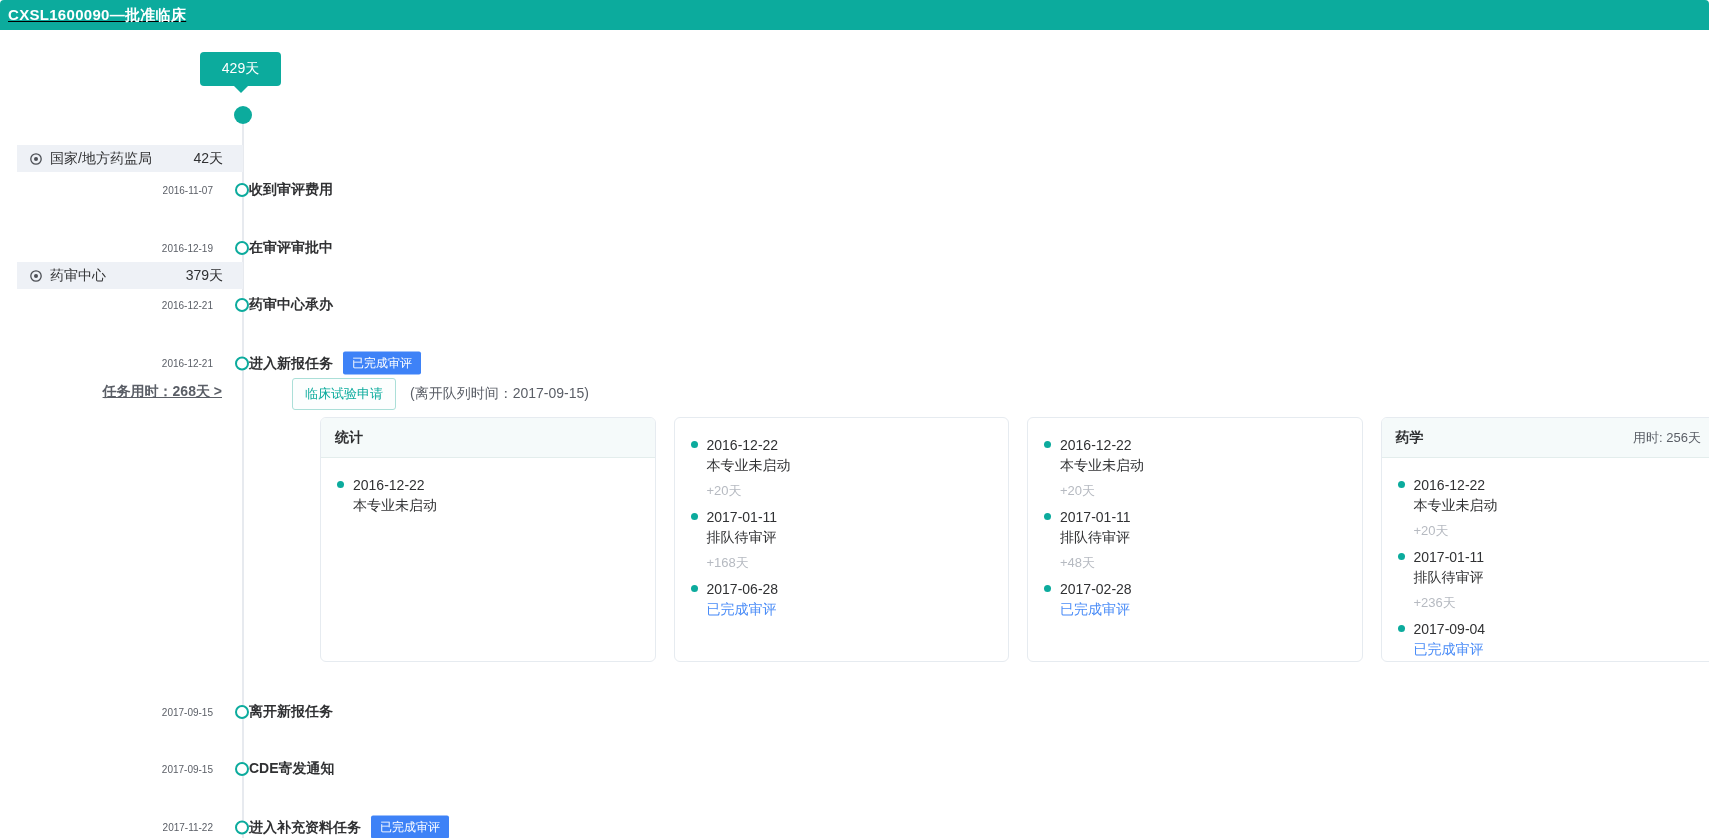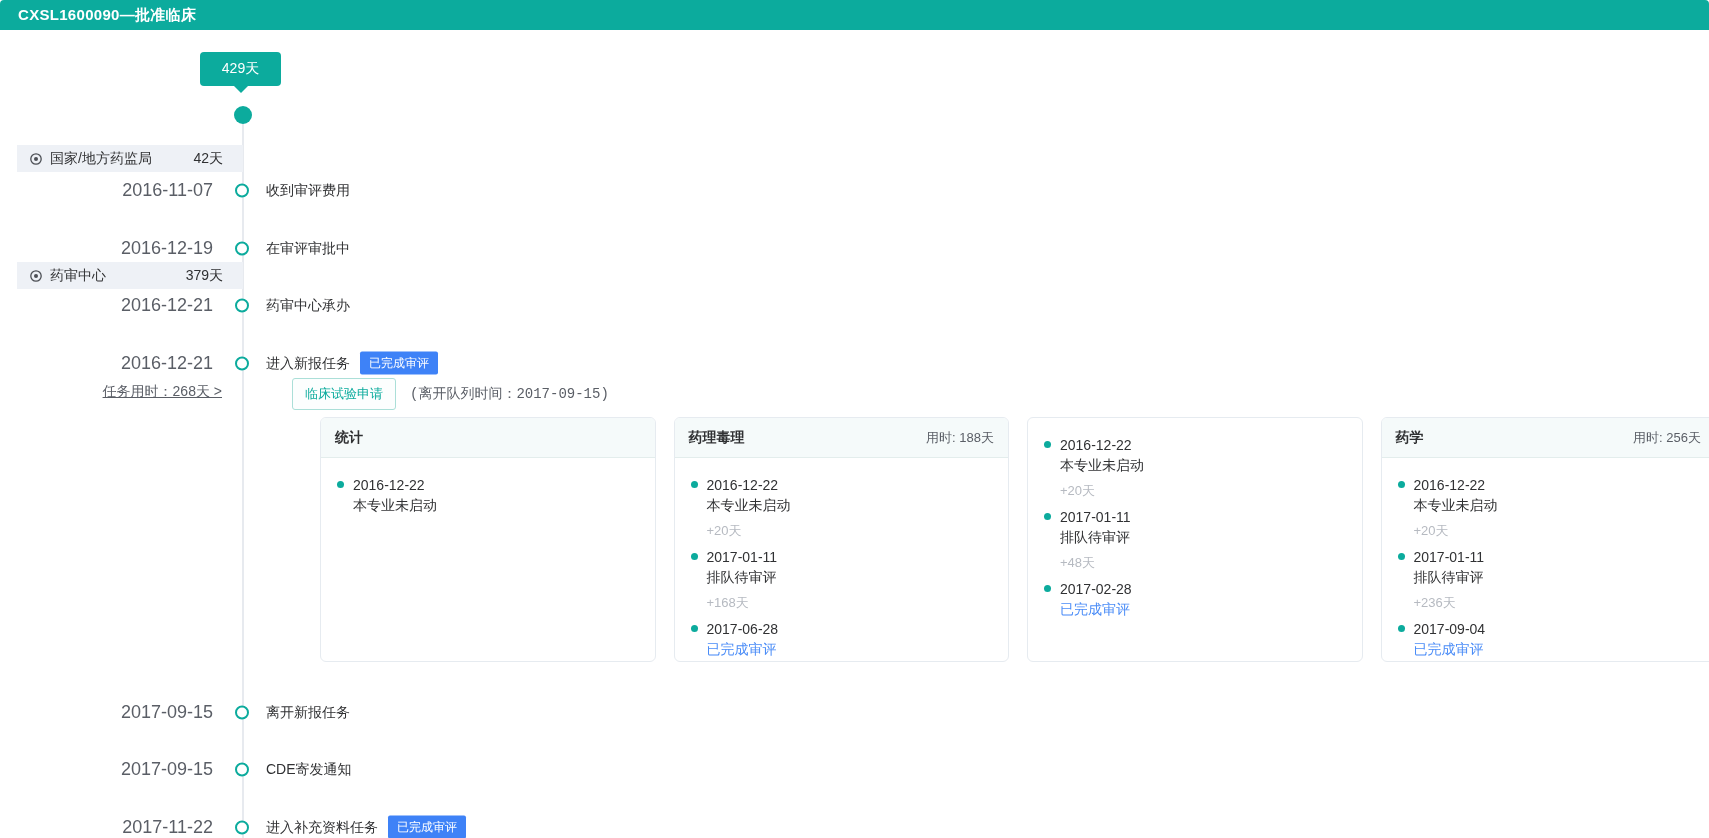--- a/index.html
+++ b/index.html
@@ -1,21 +1,21 @@
 <!DOCTYPE html>
 <html style="--teal: #0cab9d; --blue: #3e82f7; --link: #4a8cf7;"><head>
 <meta charset="utf-8">
 <style>
   html,body { margin:0; padding:0; background:#fff; }
   body { font-family:"Liberation Sans","DejaVu Sans",sans-serif; }
   .stage { position:relative; width:1709px; height:838px; background:#ffffff; overflow:hidden; }
 
   
   .titlebar { position:absolute; top:0; left:0; right:0; height:30px; background:var(--teal);
-              border-radius:4px 4px 0 0; display:flex; align-items:center; padding-left:18px; box-sizing:border-box; }
+              border-radius:4px 4px 0 0; display:flex; align-items:center; padding-left:8px; box-sizing:border-box;text-decoration:underline; }
   .titlebar .t { color:#ffffff; font-weight:bold; font-size:15px; letter-spacing:.3px; }
 
   
   .bubble { position:absolute; left:200px; top:52px; width:81px; height:34px; background:var(--teal);
             border-radius:4px; color:#fff; font-size:14px; display:flex; align-items:center; justify-content:center; z-index:4; }
   .bubble:after { content:""; position:absolute; left:50%; top:100%; margin-left:-7px;
                   border:7px solid transparent; border-top-color:var(--teal); }
   .start-dot { position:absolute; left:234px; top:106px; width:18px; height:18px; border-radius:50%;
                background:var(--teal); z-index:3; }
   .vline { position:absolute; left:242px; top:115px; bottom:0; width:2px; background:#e7eaef; z-index:1; }
@@ -23,31 +23,31 @@
   
   .org-bar { position:absolute; left:17px; width:226px; height:27px; background:#eef1f6;
              display:flex; align-items:center; padding:0 20px 0 12px; box-sizing:border-box;
              font-size:14px; color:#303133; z-index:2; }
   .org-bar .pin { display:flex; align-items:center; margin-right:7px; }
   .org-bar .days { margin-left:auto; }
   .bar1 { top:145px; } .bar2 { top:262px; }
 
   
   .event { position:absolute; left:100px; display:flex; align-items:center; z-index:3; transform:translateY(-50%); }
-  .event .date { width:113px; text-align:right; font-size:18px; color:#5a5e66; }
+  .event .date { width:113px; text-align:right; font-size:10px; color:#5a5e66; }
   .event .node { width:10px; height:10px; border:2.5px solid var(--teal); background:#fff; border-radius:50%;
                  margin-left:22px; flex:none; }
-  .event .label { margin-left:17px; font-size:14px; font-weight:normal; color:#303133; white-space:nowrap; }
+  .event .label { font-size:14px; font-weight:bold; color:#303133; white-space:nowrap; }
   .badge { margin-left:10px; background:var(--blue); color:#fff; font-size:12px; font-weight:normal;
            padding:3px 9px; border-radius:2px; display:inline-block; vertical-align:1px; }
 
   .task-link { position:absolute; left:100px; top:383px; width:122px; text-align:right; font-size:14px;
-               color:#5a5e66; text-decoration:underline; cursor:pointer; z-index:3; }
-
-  .tag-row { position:absolute; left:292px; top:378px; display:flex; align-items:center; z-index:3;font-family:Liberation Mono, monospace; }
+               color:#5a5e66; text-decoration:underline; cursor:pointer; z-index:3;font-weight:bold; }
+
+  .tag-row { position:absolute; left:292px; top:378px; display:flex; align-items:center; z-index:3; }
   .tag { border:1px solid #abdfd8; color:var(--teal); background:#fcfefe; font-size:13px;
          padding:6px 12px; border-radius:3px; }
   .queue-note { margin-left:14px; font-size:14px; color:#5a5e66; }
 
   
   .cards { position:absolute; left:292px; top:417px; width:1396px; display:flex; gap:18px; z-index:3;padding-left:28px; }
   .card { flex:1; height:245px; border:1px solid #e6ebf0; border-radius:6px; background:#fff;
           box-sizing:border-box; overflow:hidden; }
   .card-h { height:40px; background:#f5fafa; border-bottom:1px solid #e3edec; display:flex;
             align-items:center; padding:0 14px; box-sizing:border-box; }
@@ -150,24 +150,20 @@
       <div class="card-b">
         <div class="entry">
           <span class="edot"></span>
           <div class="ed">2016-12-22</div>
           <div class="es">本专业未启动</div>
         </div>
       </div>
     </div>
 
     <div class="card">
-      <div class="card-h">
-        <span class="ct">药理毒理</span>
-        <span class="cd">用时: 188天</span>
-      </div>
       <div class="card-b">
         <div class="entry">
           <span class="edot"></span>
           <div class="ed">2016-12-22</div>
           <div class="es">本专业未启动</div>
         </div>
         <div class="gapdays">+20天</div>
         <div class="entry">
           <span class="edot"></span>
           <div class="ed">2017-01-11</div>

